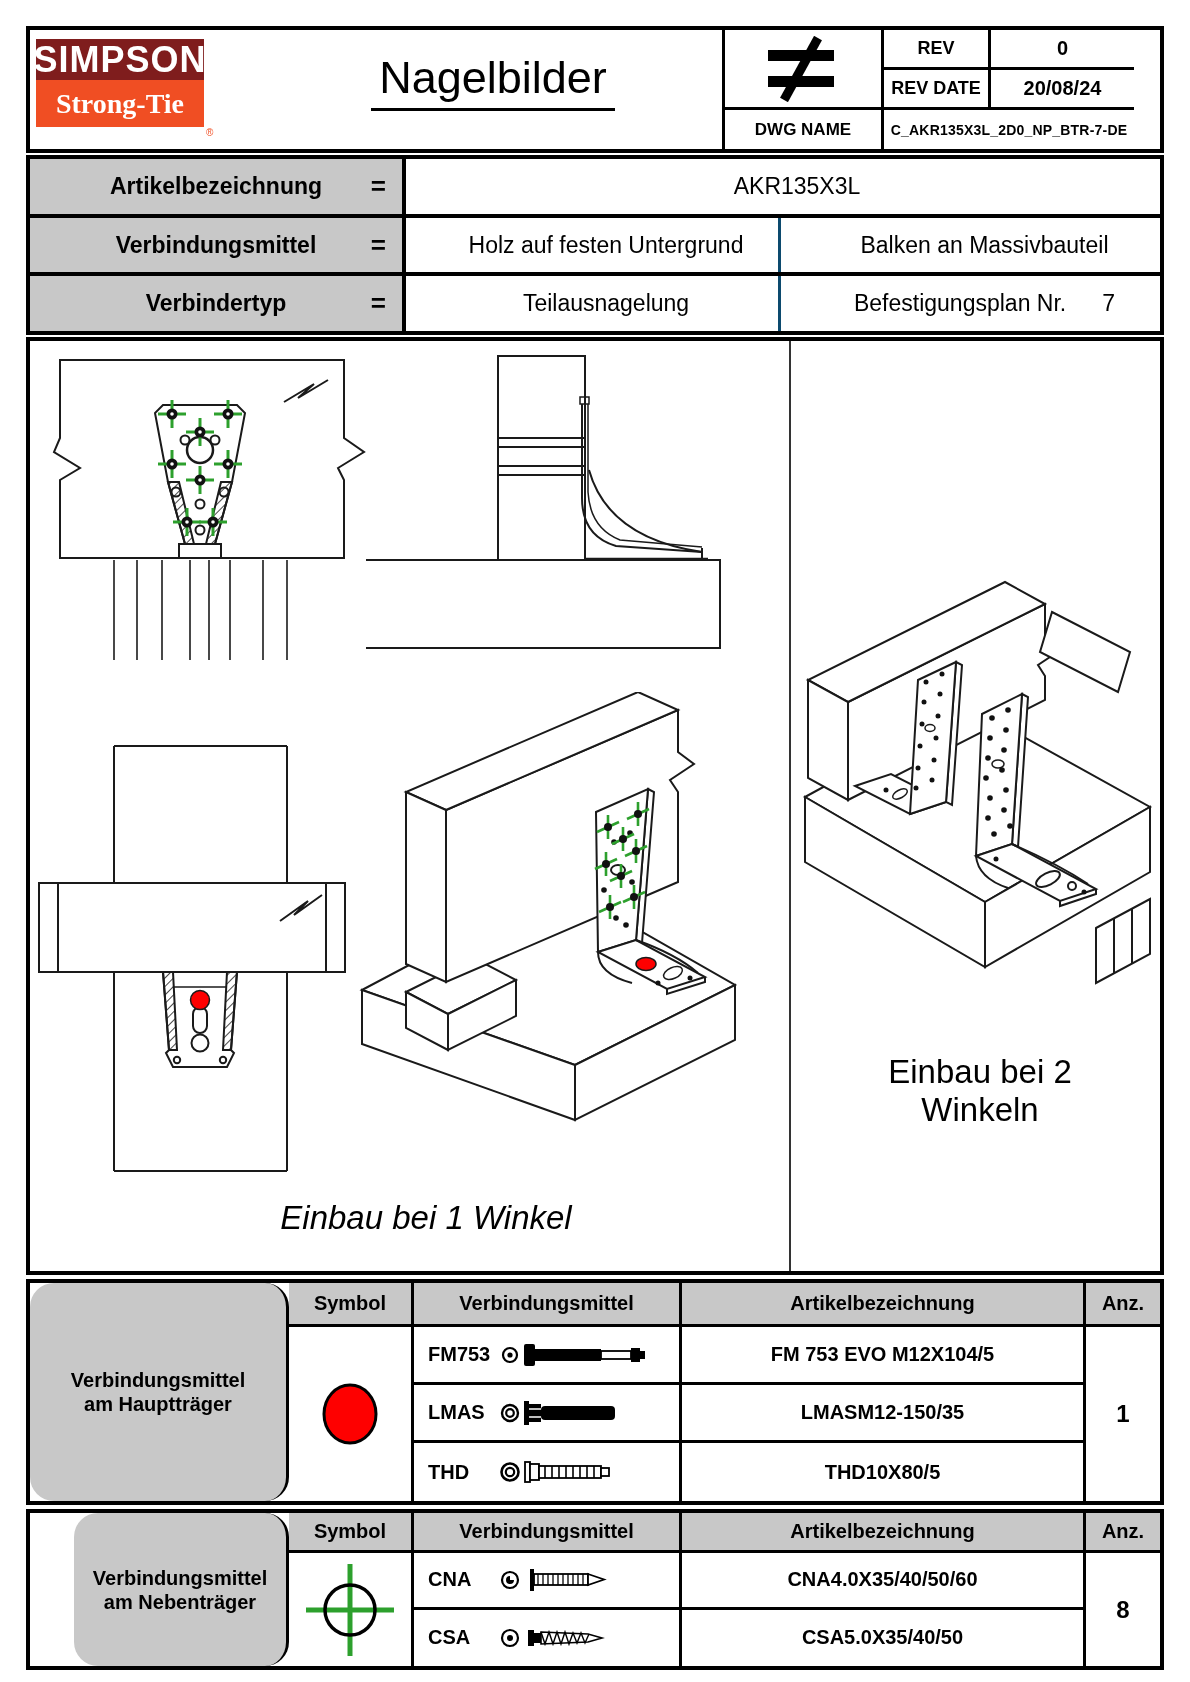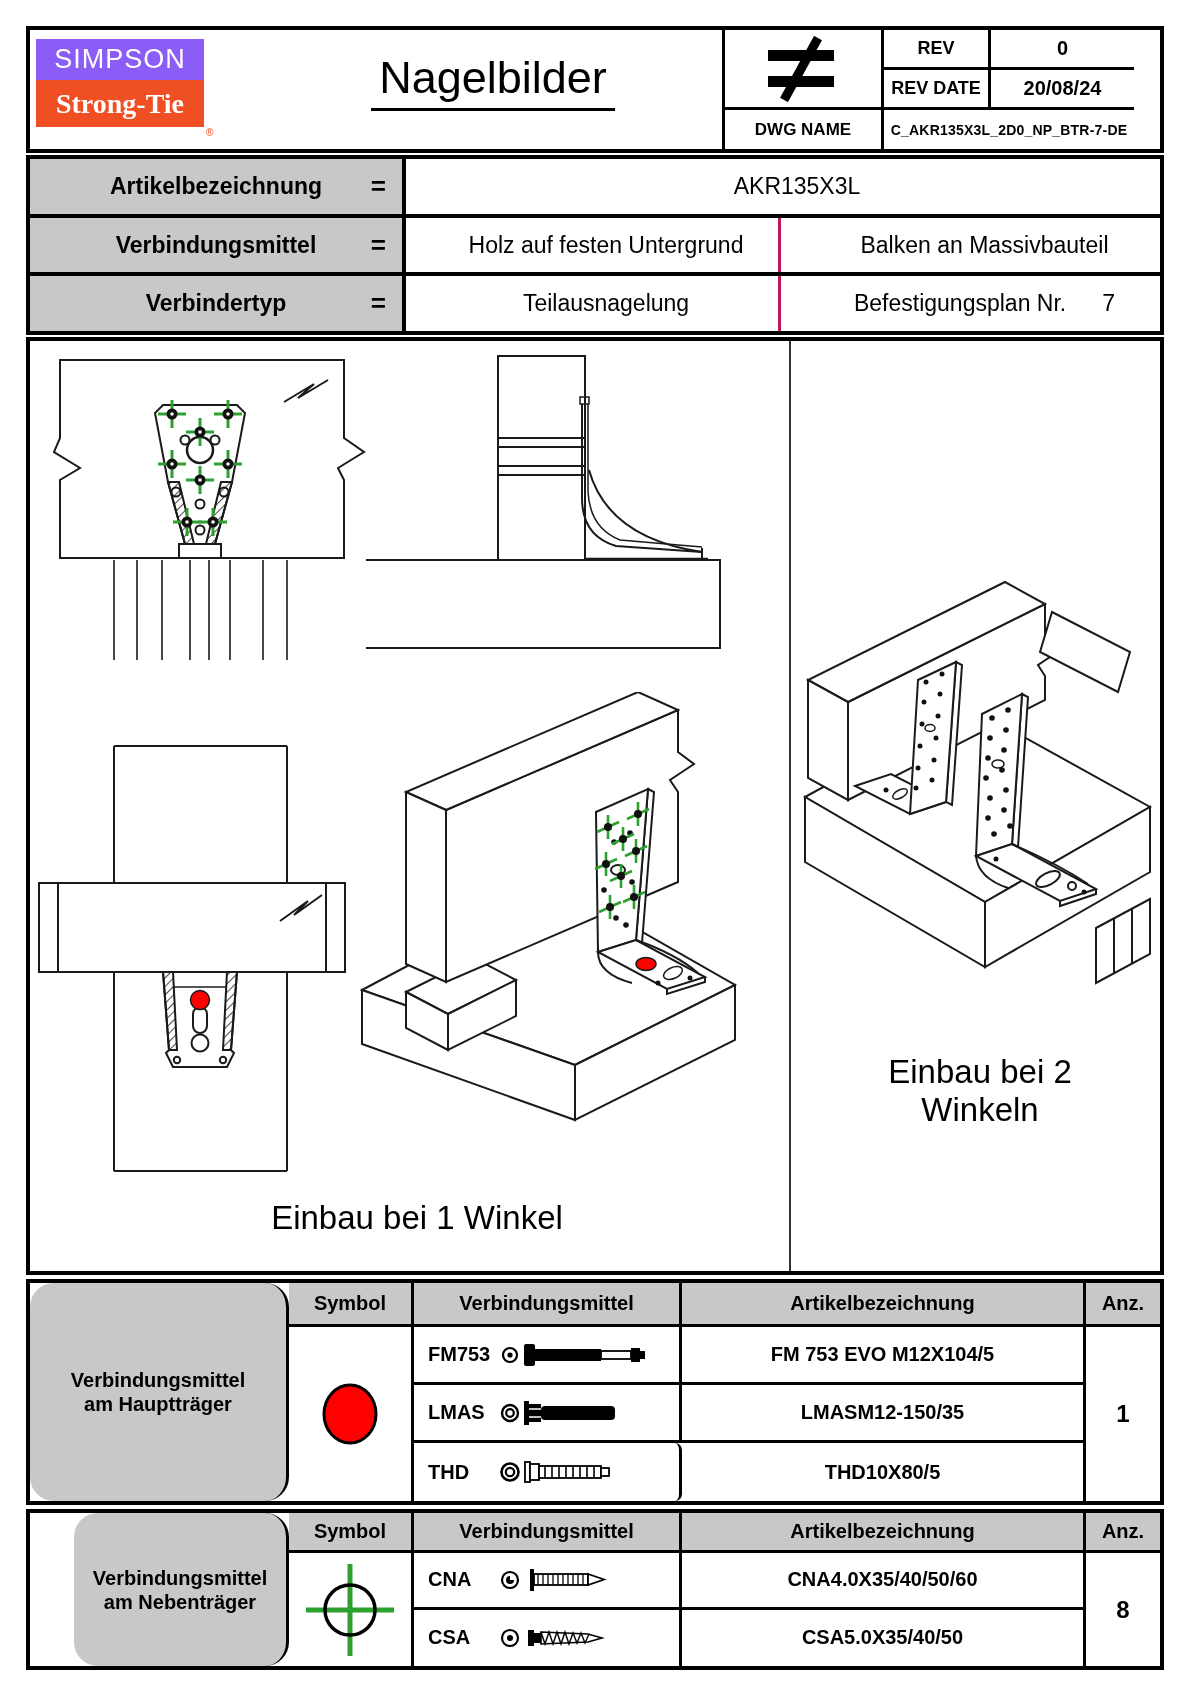--- a/index.html
+++ b/index.html
@@ -2,42 +2,42 @@
 <html><head>
 <meta charset="utf-8">
 <style>
   html,body{margin:0;padding:0;background:#fff;}
   .page{position:relative;width:1190px;height:1682px;background:#fff;
         font-family:"Liberation Sans","DejaVu Sans",sans-serif;color:#000;overflow:hidden;}
   .abs{position:absolute;}
   .sec{position:absolute;border:4px solid #000;background:#fff;box-sizing:border-box;}
   .c{display:flex;align-items:center;justify-content:center;}
   
-  .logo-black{background:#8b5cf6;color:#fff;font-weight:normal;font-size:27px;letter-spacing:1px;}
+  .logo-black{background:#7f1d1d;color:#fff;font-weight:bold;font-size:36px;letter-spacing:1px;}
   .logo-orange{background:#f04e23;color:#fff;font-weight:bold;font-size:28px;
                font-family:"Liberation Serif","DejaVu Serif",serif;}
   .reg{font-size:10px;color:#f04e23;}
   .title{font-size:45px;}
   .title span{display:inline-block;border-bottom:3px solid #000;padding:0 8px 4px 8px;}
   .hdr-right{position:absolute;left:692px;top:0;bottom:0;width:409px;border-left:3px solid #000;
              display:grid;grid-template-columns:159px 107px 1fr;grid-template-rows:40px 40px 1fr;}
   .hc{display:flex;align-items:center;justify-content:center;box-sizing:border-box;}
   .br3{border-right:3px solid #000;} .bb3{border-bottom:3px solid #000;}
   .revlab{font-size:18px;font-weight:bold;} .revval{font-size:20px;font-weight:bold;}
   .dwglab{font-size:17px;font-weight:bold;} .dwgval{font-size:14px;font-weight:bold;letter-spacing:0.2px;}
   
   .info{position:absolute;left:26px;top:155px;width:1138px;height:180px;border:4px solid #000;
         box-sizing:border-box;display:flex;flex-direction:column;}
   .irow{flex:1;display:flex;min-height:0;}
   .irow + .irow{border-top:4px solid #000;}
   .ilabel{width:376px;background:#c8c8c8;border-right:4px solid #000;position:relative;
           display:flex;align-items:center;justify-content:center;font-weight:bold;font-size:23px;box-sizing:border-box;}
   .ieq{position:absolute;right:16px;font-weight:800;font-size:26px;}
   .ival{display:flex;align-items:center;justify-content:center;font-size:23px;box-sizing:border-box;padding-left:28px;}
-  .iv1{width:375px;border-right:3px solid #be185d;}
+  .iv1{width:375px;border-right:3px solid #0c4a6e;}
   .ivfill{flex:1;}
   
   .draw{position:absolute;left:26px;top:337px;width:1138px;height:938px;border:4px solid #000;box-sizing:border-box;}
   .divider{position:absolute;left:759px;top:0;width:2px;height:100%;background:#333;}
   .caption{position:absolute;font-size:33px;text-align:center;}
   
   .ftable{position:absolute;left:26px;border:4px solid #000;box-sizing:border-box;display:grid;
           grid-template-columns:259px 125px 268px 404px 1fr;background:#fff;}
   .t1{top:1279px;width:1138px;height:226px;grid-template-rows:44px 1fr 1fr 1fr;}
   .t2{top:1509px;width:1138px;height:161px;grid-template-rows:40px 1fr 1fr;}
@@ -350,21 +350,21 @@
           <circle cx="206" cy="238" r="2.8"></circle>
         <circle cx="188" cy="266" r="2.8"></circle>
           <circle cx="204" cy="258" r="2.8"></circle>
         <circle cx="194" cy="282" r="2.8"></circle>
           <circle cx="210" cy="274" r="2.8"></circle>
         <circle cx="284" cy="340" r="2.5"></circle>
           <circle cx="196" cy="307" r="2.5"></circle>
       </g>
     </svg>
 
-    <div class="caption" style="left:237px;top:858px;width:300px;">Einbau bei 1 Winkel</div>
+    <div class="caption" style="left:246px;top:858px;width:300px;font-style:italic;">Einbau bei 1 Winkel</div>
     <div class="caption" style="left:797px;top:712px;width:306px;">Einbau bei 2 Winkeln</div>
   </div>
 
   <div class="ftable t1">
     <div class="cell gray group br3" style="grid-area:1/1/5/2;">Verbindungsmittel am Hauptträger</div>
     <div class="cell gray ghead br3 bb3" style="grid-area:1/2/2/3;">Symbol</div>
     <div class="cell gray ghead br3 bb3" style="grid-area:1/3/2/4;">Verbindungsmittel</div>
     <div class="cell gray ghead br3 bb3" style="grid-area:1/4/2/5;">Artikelbezeichnung</div>
     <div class="cell gray ghead bb3" style="grid-area:1/5/2/6;">Anz.</div>
 
@@ -395,21 +395,21 @@
         <circle cx="10" cy="17" r="3.8" fill="#fff" stroke="#000" stroke-width="2.2"></circle>
         <rect x="24" y="5" width="5" height="24" fill="#000"></rect>
         <rect x="29" y="8" width="12" height="18" fill="#000"></rect>
         <line x1="29" y1="13" x2="41" y2="13" stroke="#fff" stroke-width="1.5"></line>
         <line x1="29" y1="21" x2="41" y2="21" stroke="#fff" stroke-width="1.5"></line>
         <rect x="41" y="10" width="74" height="14" rx="4" fill="#000"></rect>
       </svg>
     </div>
     <div class="cell br3 bb3 article" style="grid-area:3/4/4/5;">LMASM12-150/35</div>
 
-    <div class="cell fcell br3" style="grid-area:4/3/5/4;border-radius:7px;">
+    <div class="cell fcell br3" style="grid-area:4/3/5/4;">
       <span class="code">THD</span>
       <svg width="150" height="34" viewBox="0 0 150 34">
         <circle cx="10" cy="17" r="8.5" fill="#fff" stroke="#000" stroke-width="2.6"></circle>
         <circle cx="10" cy="17" r="4.2" fill="#fff" stroke="#000" stroke-width="2.2"></circle>
         <rect x="25" y="7" width="5" height="20" fill="#fff" stroke="#000" stroke-width="1.8"></rect>
         <rect x="30" y="9" width="9" height="16" fill="#fff" stroke="#000" stroke-width="1.8"></rect>
         <rect x="39" y="11" width="62" height="12" fill="#fff" stroke="#000" stroke-width="1.8"></rect>
         <g stroke="#000" stroke-width="1.6">
           <line x1="45" y1="11" x2="45" y2="23"></line>
             <line x1="52" y1="11" x2="52" y2="23"></line>

